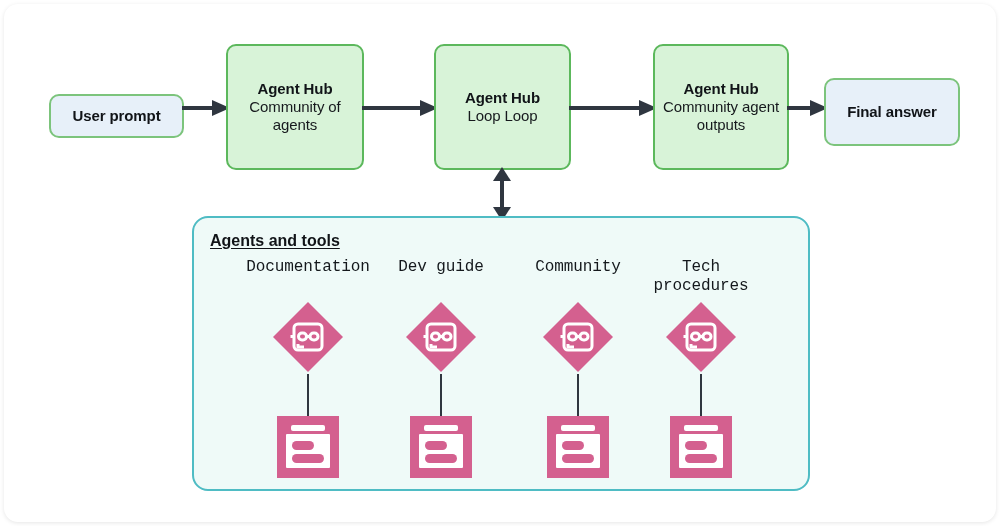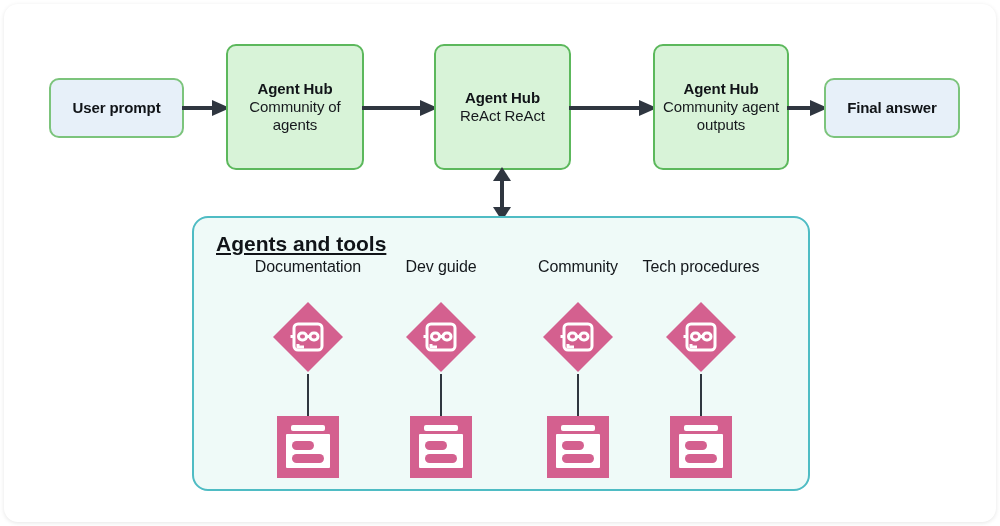--- a/index.html
+++ b/index.html
@@ -54,25 +54,25 @@
   .node-io {
     background: #e7f0f9;
     border: 2px solid #7cc47c;
   }
   .node-io .title { font-size: 15px; }
   .node-hub {
     background: #d8f3d8;
     border: 2px solid #5cb85c;
   }
 
-  #node-user   { left: 45px;  top: 74px;  width: 135px; height: 60px; }
+  #node-user   { left: 45px;  top: 90px;  width: 135px; height: 44px; }
   #node-sel    { left: 222px; top: 40px;  width: 138px; height: 126px; }
   #node-react  { left: 430px; top: 40px;  width: 137px; height: 126px; }
   #node-synth  { left: 649px; top: 40px;  width: 136px; height: 126px; }
-  #node-final  { left: 820px; top: 74px;  width: 136px; height: 60px; }
+  #node-final  { left: 820px; top: 74px;  width: 136px; height: 68px; }
 
   
   .arrow-h {
     position: absolute;
     height: 18px;
     display: block;
   }
   #arrow-1 { left: 178px; top: 95px; width: 48px; }
   #arrow-2 { left: 358px; top: 95px; width: 76px; }
   #arrow-3 { left: 565px; top: 95px; width: 88px; }
@@ -86,35 +86,36 @@
     top: 212px;
     width: 618px;
     height: 275px;
     box-sizing: border-box;
     background: #effaf8;
     border: 2px solid #4fbcc4;
     border-radius: 16px;
   }
   #panel-title {
     position: absolute;
-    left: 22px;
+    left: 16px;
     top: 14px;
-    font-size: 21px;
+    font-size: 16px;
     font-weight: bold;
     color: #111418;
     text-decoration: underline;
     text-underline-offset: 2px;
   }
   .tool-col {
     position: absolute;
     top: 40px;
     width: 140px;
     display: flex;
     flex-direction: column;
     align-items: center;
+    font-family: Liberation Mono, monospace;
   }
   #col-0 { left: 44px; }
   #col-1 { left: 177px; justify-content: flex-end; }
   #col-2 { left: 314px; }
   #col-3 { left: 437px; }
 
   .tool-label {
     font-size: 16px;
     color: #14181c;
     text-align: center;
@@ -157,21 +158,21 @@
       <div class="sub">Community of agents</div>
     </div>
 
     <svg class="arrow-h" id="arrow-2" viewBox="0 0 76 18">
       <line x1="0" y1="9" x2="62" y2="9" stroke="#2f3640" stroke-width="4"></line>
       <polygon points="58,1 76,9 58,17" fill="#2f3640"></polygon>
     </svg>
 
     <div class="node node-hub" id="node-react">
       <div class="title">Agent Hub</div>
-      <div class="sub">ReAct ReAct</div>
+      <div class="sub">Loop Loop</div>
     </div>
 
     <svg class="arrow-h" id="arrow-3" viewBox="0 0 88 18">
       <line x1="0" y1="9" x2="74" y2="9" stroke="#2f3640" stroke-width="4"></line>
       <polygon points="70,1 88,9 70,17" fill="#2f3640"></polygon>
     </svg>
 
     <div class="node node-hub" id="node-synth">
       <div class="title">Agent Hub</div>
       <div class="sub">Community agent outputs</div>

